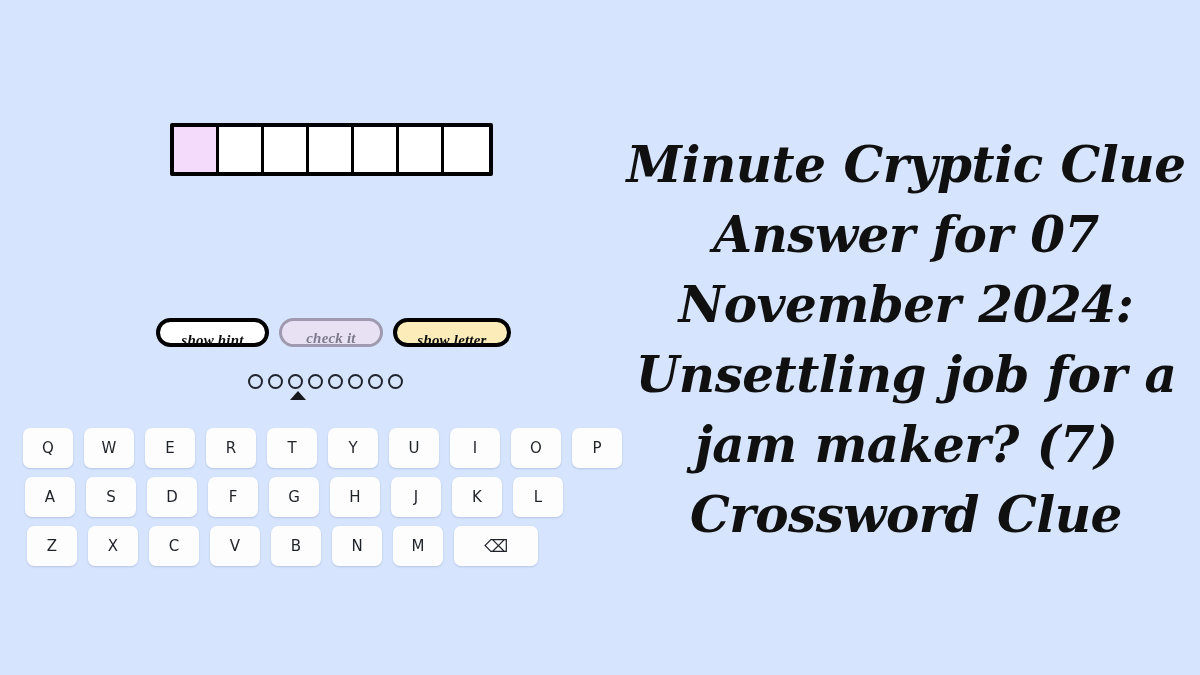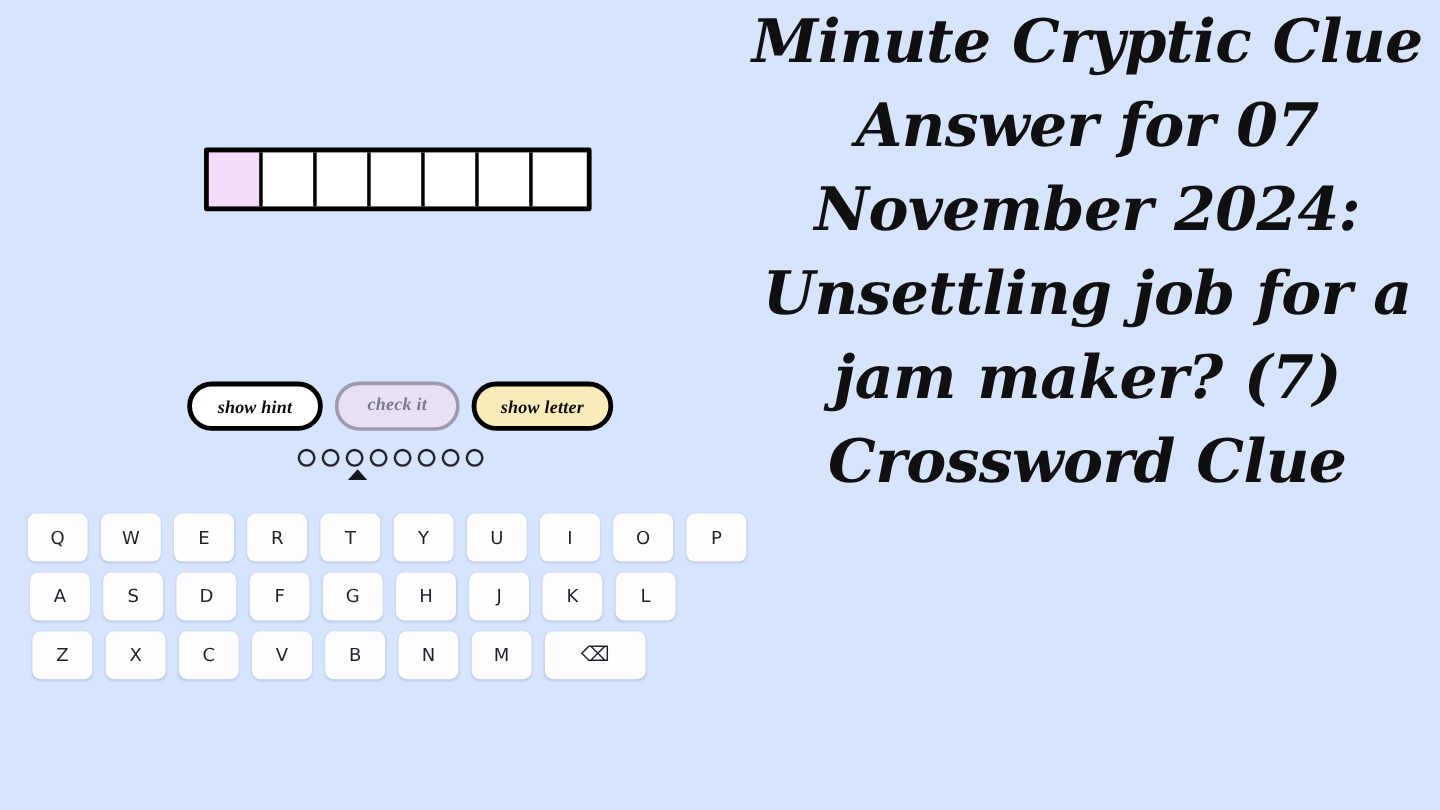--- a/index.html
+++ b/index.html
@@ -61,21 +61,21 @@
     gap: 10px;
   }
   .pill {
     font-family: "Liberation Serif", serif;
     font-weight: bold;
     font-style: italic;
     font-size: 15px;
     letter-spacing: 0.2px;
     border-radius: 999px;
     padding: 0 16px;
-    height: 41px;
+    height: 29px;
     line-height: 37px;
     box-sizing: border-box;
     text-align: center;
     white-space: nowrap;
     cursor: pointer;
     user-select: none;
   }
   .pill.hint {
     background: #ffffff;
     border: 4px solid #000000;
@@ -180,21 +180,21 @@
   }
 
   
   #headline-panel {
     position: absolute;
     left: 612px;
     top: 0;
     width: 588px;
     height: 550px;
     display: flex;
-    align-items: flex-start;
+    align-items: flex-end;
     justify-content: center;
   }
   #headline {
     font-family: "DejaVu Serif", "Liberation Serif", serif;
     font-weight: bold;
     font-style: italic;
     font-size: 50px;
     line-height: 1.40;
     color: #101010;
     text-align: center;

